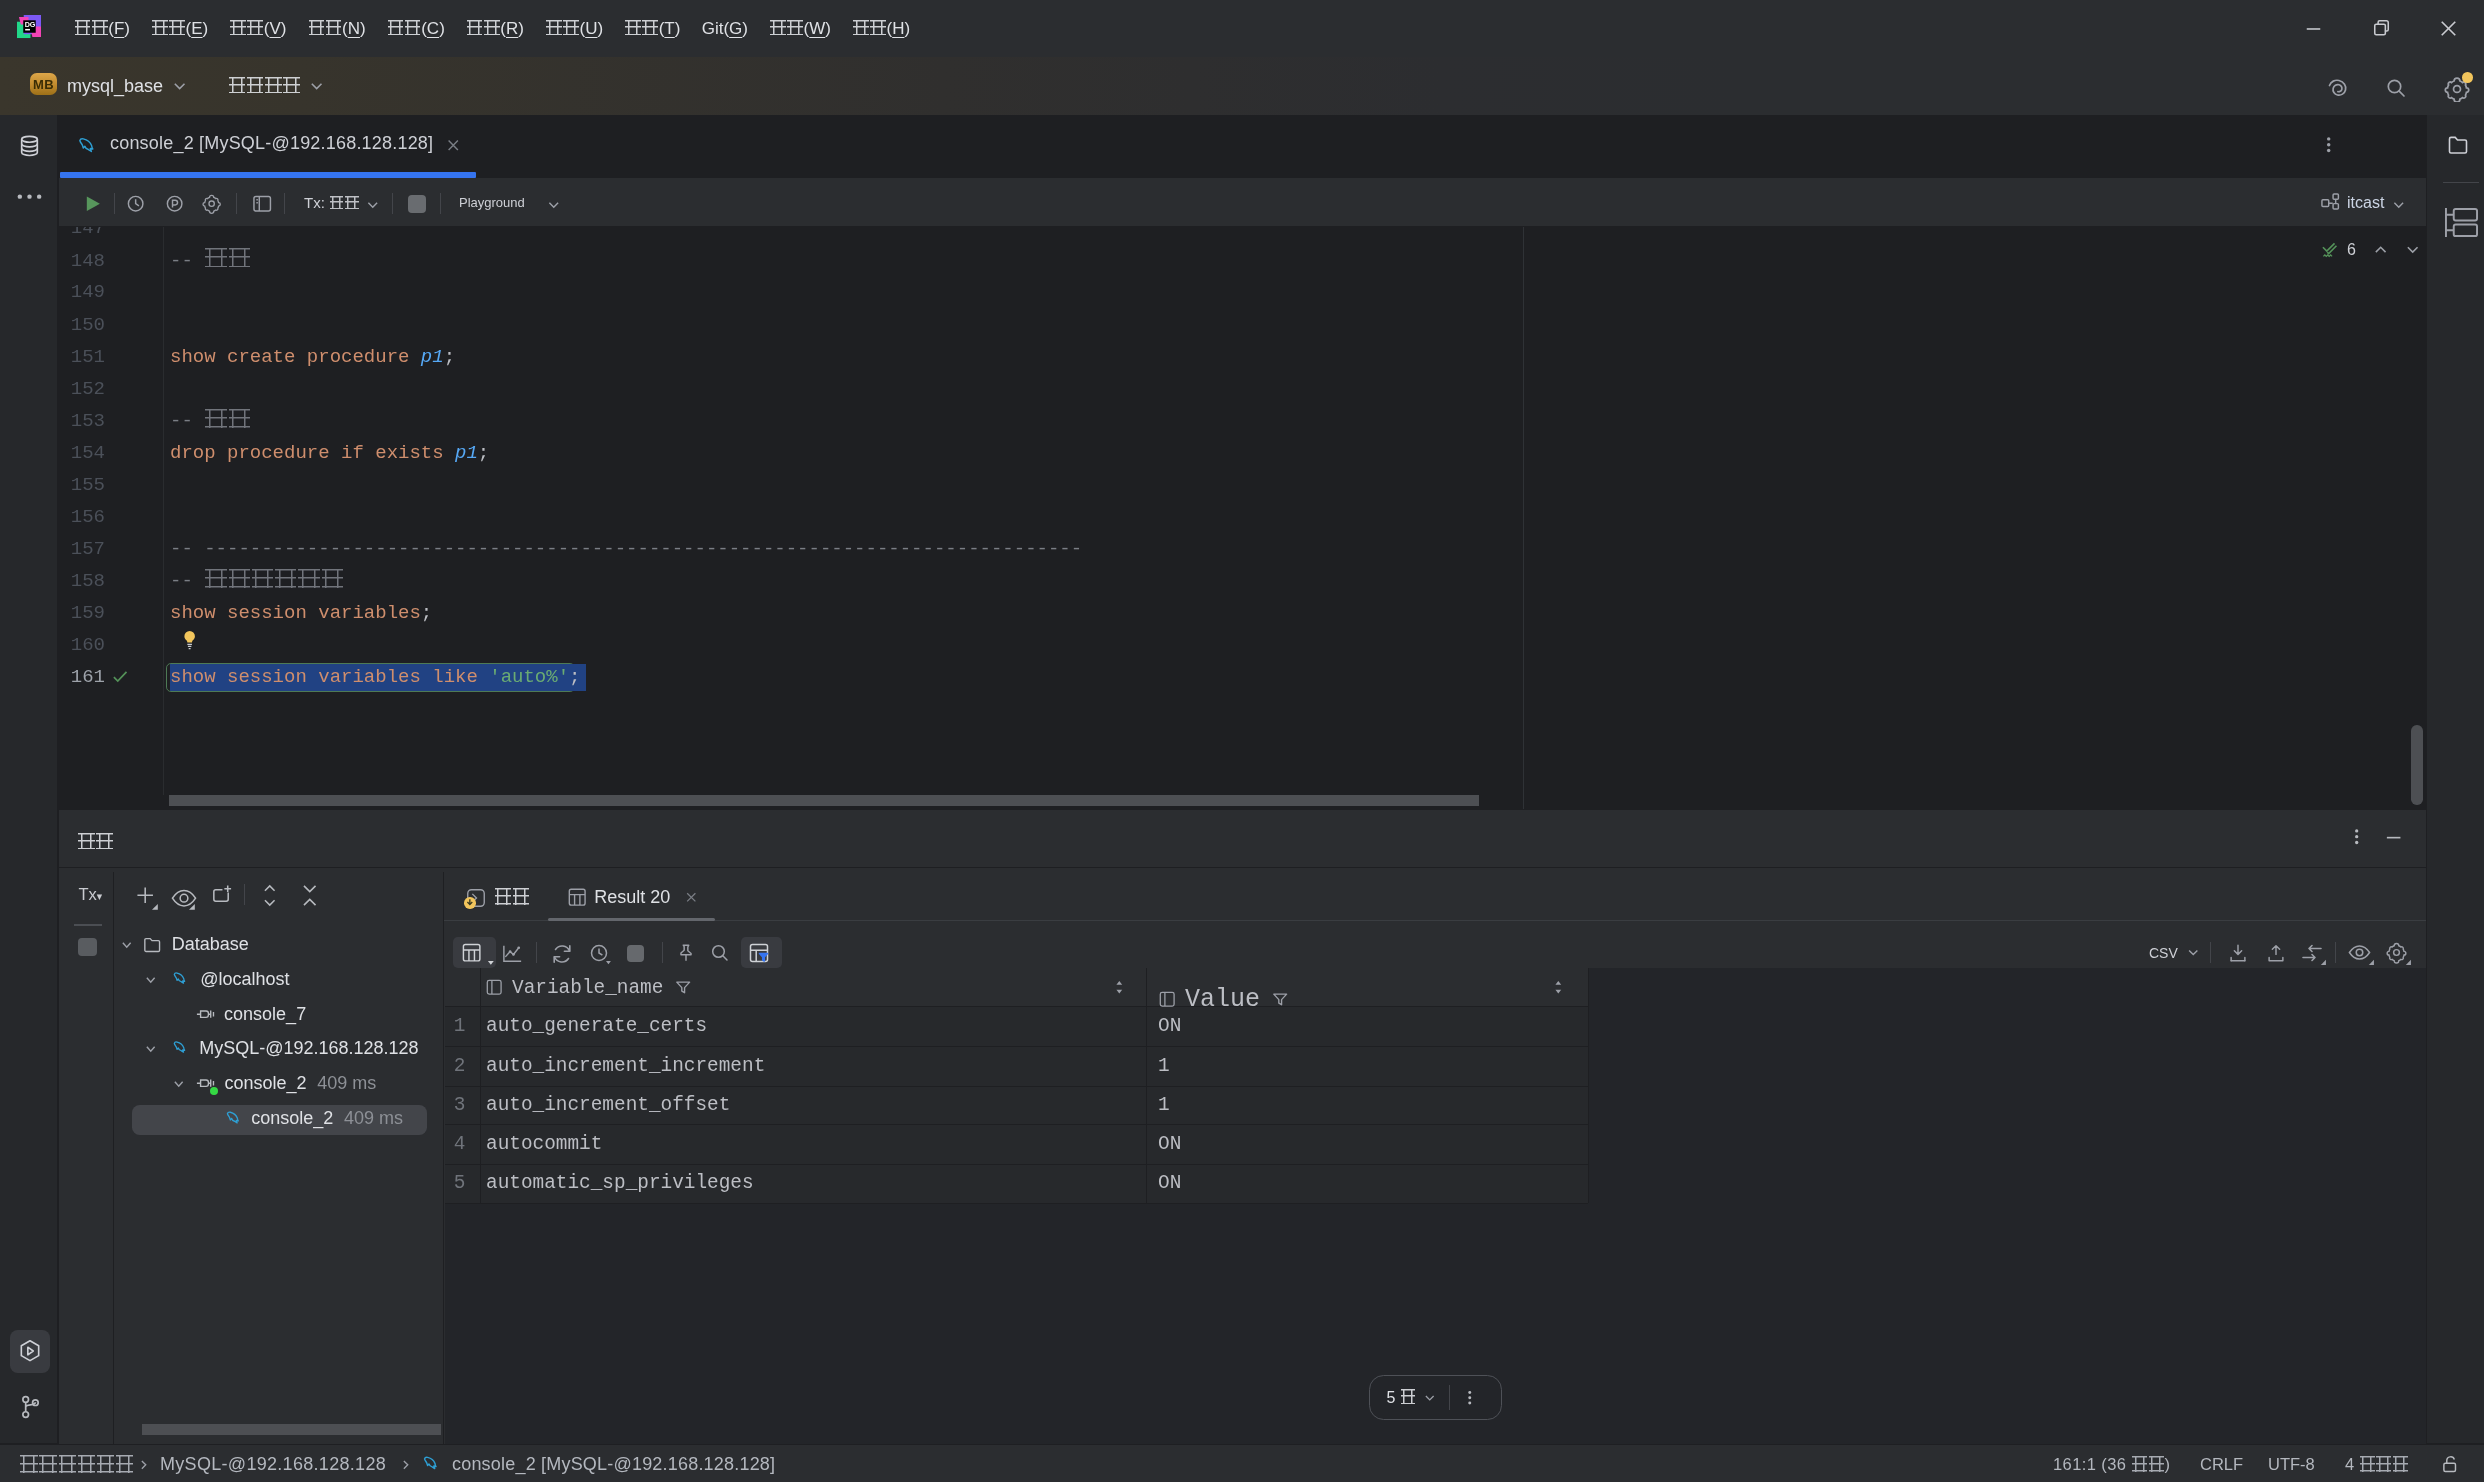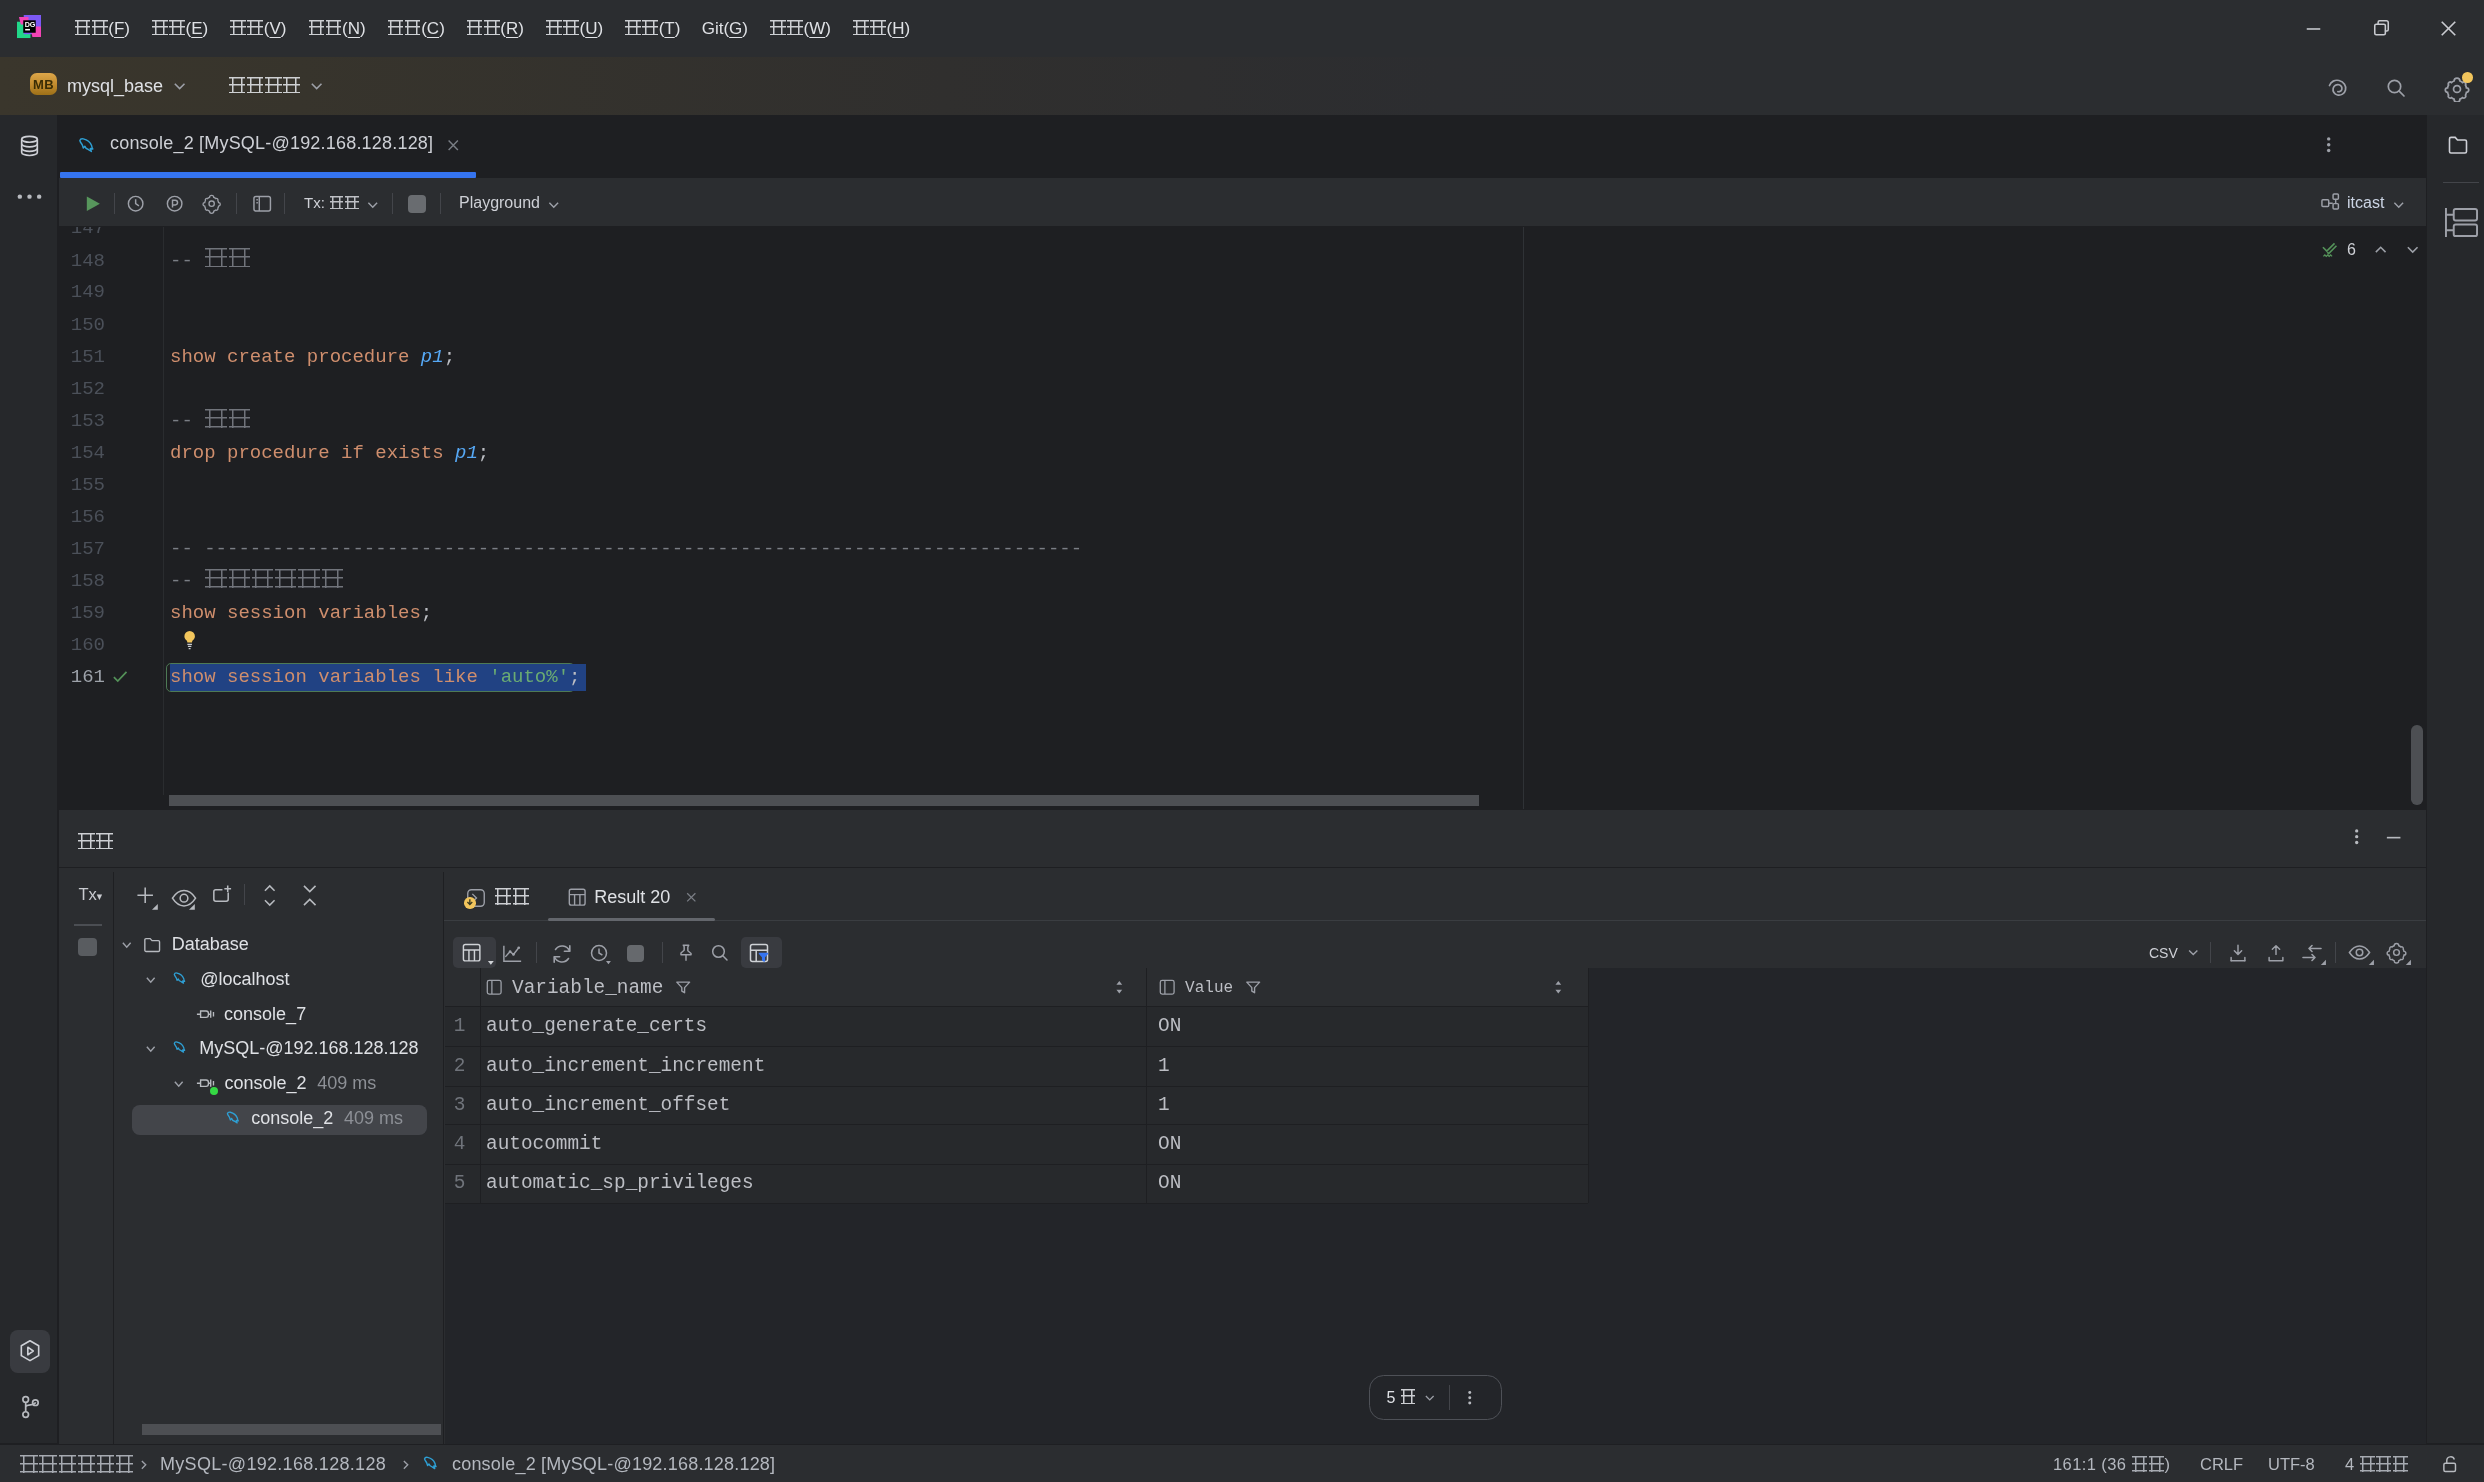--- a/index.html
+++ b/index.html
@@ -226,21 +226,21 @@
 <div class="abs sep" style="left:284px;top:193px;"></div>
 <div class="abs row" style="left:304px;top:178px;height:49px;font-size:15px;color:#ced0d6;">Tx:&nbsp;<i class="hz"></i><i class="hz"></i></div>
 <div class="ibtn" style="left:364px;top:196px;width:17.5px;height:17.5px;">
 <svg width="17.5" height="17.5" viewBox="0 0 18 18">
         <path d="M4.5 7 l4.5 4.5 4.5-4.5" fill="none" stroke="#9da0a8" stroke-width="1.5"></path>
       </svg>
     </div>
 <div class="abs sep" style="left:392px;top:193px;"></div>
 <div class="abs" style="left:408px;top:195px;width:17.5px;height:17.5px;background:#696c70;border-radius:3.9px;"></div>
 <div class="abs sep" style="left:440px;top:193px;"></div>
-<div class="abs row" style="left:459px;top:178px;height:49px;font-size:16px;color:#ced0d6;">Playground</div>
+<div class="abs row" style="left:459px;top:178px;height:49px;font-size:13px;color:#ced0d6;">Playground</div>
 <div class="ibtn" style="left:545px;top:196px;width:17.5px;height:17.5px;">
 <svg width="17.5" height="17.5" viewBox="0 0 18 18">
         <path d="M4.5 7 l4.5 4.5 4.5-4.5" fill="none" stroke="#9da0a8" stroke-width="1.5"></path>
       </svg>
     </div>
 
 <div class="ibtn" style="left:2320px;top:192px;width:21.3px;height:20.4px;">
 <svg width="21.3" height="20.4" viewBox="0 0 22 21" fill="none" stroke="#9da0a8" stroke-width="1.5">
         <rect x="2" y="8" width="7" height="7" rx="1"></rect>
         <rect x="13.5" y="2" width="5.5" height="5.5" rx="1"></rect>
@@ -600,21 +600,21 @@
  <div class="abs" style="left:1054px;top:169px;">
   <svg width="12.6" height="16.5" viewBox="0 0 14 18" fill="#9da0a8">
           <path d="M7 2 l3.2 4.2 h-6.4 Z M7 16 l-3.2-4.2 h6.4 Z"></path>
         </svg>
       </div>
  <div class="abs" style="left:1493px;top:169px;">
   <svg width="12.6" height="16.5" viewBox="0 0 14 18" fill="#9da0a8">
           <path d="M7 2 l3.2 4.2 h-6.4 Z M7 16 l-3.2-4.2 h6.4 Z"></path>
         </svg>
       </div>
- <div class="abs row mono" style="left:1099px;top:163px;height:29px;font-size:16px;color:#bcbec4;">
+ <div class="abs row mono" style="left:1099px;top:175px;height:29px;font-size:25px;color:#bcbec4;">
   <svg width="18.4" height="18.4" viewBox="0 0 20 20" fill="none" stroke="#9da0a8" stroke-width="1.4" style="margin-right:8.7px;">
           <rect x="2.5" y="2.5" width="15" height="15" rx="2"></rect>
           <path d="M7.5 2.5 v15"></path>
         </svg>
   Value
   <svg width="18.4" height="18.4" viewBox="0 0 20 20" fill="none" stroke="#9da0a8" stroke-width="1.5" style="margin-left:10.7px;">
           <path d="M3 4.5 h14 l-5.5 6 v5.5 l-3-1.8 v-3.7 Z" stroke-linejoin="round"></path>
         </svg></div>
 
  <div class="abs" style="left:422px;top:197px;width:1107px;height:196px;background:#27292c;"></div>

